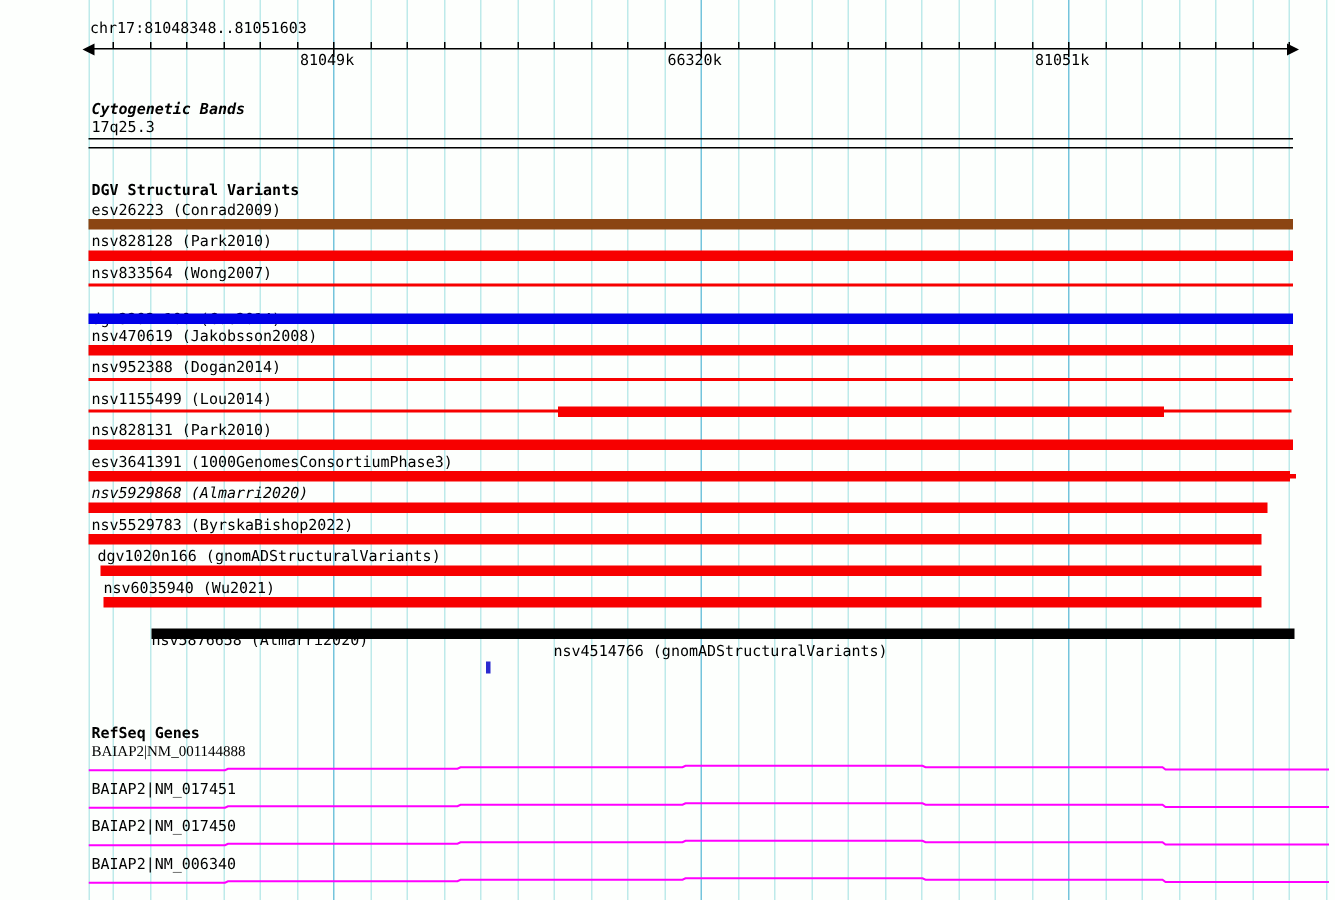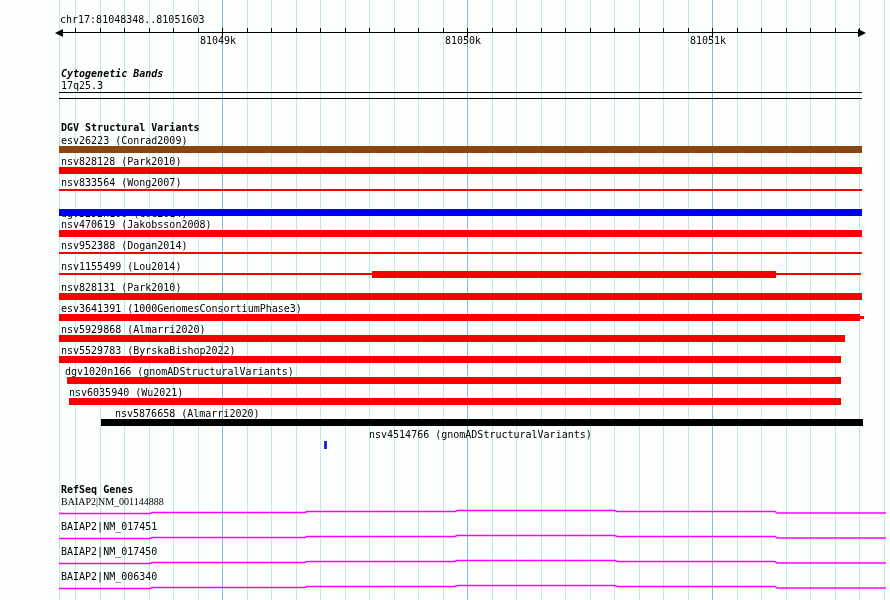--- a/index.html
+++ b/index.html
@@ -94,21 +94,21 @@
         <div style="position: absolute; left: 663px; top: 28px; width: 1px; height: 4px; background: rgb(0, 0, 0);"></div>
         <div style="position: absolute; left: 687.5px; top: 28px; width: 1px; height: 4px; background: rgb(0, 0, 0);"></div>
         <div style="position: absolute; left: 712px; top: 28px; width: 1px; height: 10px; background: rgb(0, 0, 0);"></div>
         <div style="position: absolute; left: 736.5px; top: 28px; width: 1px; height: 4px; background: rgb(0, 0, 0);"></div>
         <div style="position: absolute; left: 761px; top: 28px; width: 1px; height: 4px; background: rgb(0, 0, 0);"></div>
         <div style="position: absolute; left: 785.5px; top: 28px; width: 1px; height: 4px; background: rgb(0, 0, 0);"></div>
         <div style="position: absolute; left: 810px; top: 28px; width: 1px; height: 4px; background: rgb(0, 0, 0);"></div>
         <div style="position: absolute; left: 834.5px; top: 28px; width: 1px; height: 4px; background: rgb(0, 0, 0);"></div>
         <div style="position: absolute; left: 859px; top: 28px; width: 1px; height: 4px; background: rgb(0, 0, 0);"></div>
         <div style="position: absolute; left: 200px; top: 35px; line-height: 12px;">81049k</div>
-        <div style="position: absolute; left: 445px; top: 35px; line-height: 12px;">81050k</div>
+        <div style="position: absolute; left: 445px; top: 35px; line-height: 12px;">66320k</div>
         <div style="position: absolute; left: 690px; top: 35px; line-height: 12px;">81051k</div>
       </div>
   </div>
 
   <div class="abs hdr" style="left:61px;top:68px;font-style:italic;">Cytogenetic Bands</div>
   <div class="abs" style="left:61px;top:80px;">17q25.3</div>
   <div id="cyto-band-box" style="left: 59px; top: 92px; width: 803px; height: 7px;"></div>
 
   <div class="abs hdr" style="left:61px;top:122px;">DGV Structural Variants</div>
   <div id="variant-layer">
@@ -125,29 +125,29 @@
       <div style="position: absolute; left: 61px; top: 240px; white-space: nowrap; line-height: 12px; cursor: pointer;">nsv952388 (Dogan2014)</div>
       <div style="position: absolute; left: 59px; top: 252px; width: 803px; height: 2px; background: rgb(247, 0, 0); cursor: pointer;"></div>
       <div style="position: absolute; left: 61px; top: 261px; white-space: nowrap; line-height: 12px; cursor: pointer;">nsv1155499 (Lou2014)</div>
       <div style="position: absolute; left: 59px; top: 273px; width: 802px; height: 2px; background: rgb(247, 0, 0); cursor: pointer;"></div>
       <div style="position: absolute; left: 372px; top: 271px; width: 404px; height: 7px; background: rgb(247, 0, 0); cursor: pointer;"></div>
       <div style="position: absolute; left: 61px; top: 282px; white-space: nowrap; line-height: 12px; cursor: pointer;">nsv828131 (Park2010)</div>
       <div style="position: absolute; left: 59px; top: 293px; width: 803px; height: 7px; background: rgb(247, 0, 0); cursor: pointer;"></div>
       <div style="position: absolute; left: 61px; top: 303px; white-space: nowrap; line-height: 12px; cursor: pointer;">esv3641391 (1000GenomesConsortiumPhase3)</div>
       <div style="position: absolute; left: 59px; top: 314px; width: 801px; height: 7px; background: rgb(247, 0, 0); cursor: pointer;"></div>
       <div style="position: absolute; left: 860px; top: 316px; width: 4px; height: 3px; background: rgb(247, 0, 0); cursor: pointer;"></div>
-      <div style="position: absolute; left: 61px; top: 324px; white-space: nowrap; line-height: 12px; cursor: pointer;">nsv5929868 (Almarri2020)</div>
+      <div style="position: absolute; left: 61px; top: 324px; white-space: nowrap; line-height: 12px; cursor: pointer; font-style: italic;">nsv5929868 (Almarri2020)</div>
       <div style="position: absolute; left: 59px; top: 335px; width: 786px; height: 7px; background: rgb(247, 0, 0); cursor: pointer;"></div>
       <div style="position: absolute; left: 61px; top: 345px; white-space: nowrap; line-height: 12px; cursor: pointer;">nsv5529783 (ByrskaBishop2022)</div>
       <div style="position: absolute; left: 59px; top: 356px; width: 782px; height: 7px; background: rgb(247, 0, 0); cursor: pointer;"></div>
       <div style="position: absolute; left: 65px; top: 366px; white-space: nowrap; line-height: 12px; cursor: pointer;">dgv1020n166 (gnomADStructuralVariants)</div>
       <div style="position: absolute; left: 67px; top: 377px; width: 774px; height: 7px; background: rgb(247, 0, 0); cursor: pointer;"></div>
       <div style="position: absolute; left: 69px; top: 387px; white-space: nowrap; line-height: 12px; cursor: pointer;">nsv6035940 (Wu2021)</div>
       <div style="position: absolute; left: 69px; top: 398px; width: 772px; height: 7px; background: rgb(247, 0, 0); cursor: pointer;"></div>
-      <div style="position: absolute; left: 101px; top: 408px; white-space: nowrap; line-height: 12px; cursor: pointer; margin-left: 14px;">nsv5876658 (Almarri2020)</div>
+      <div style="position: absolute; left: 101px; top: 422px; white-space: nowrap; line-height: 12px; cursor: pointer;">nsv5876658 (Almarri2020)</div>
       <div style="position: absolute; left: 101px; top: 419px; width: 762px; height: 7px; background: rgb(0, 0, 0); cursor: pointer;"></div>
       <div style="position: absolute; left: 325px; top: 429px; white-space: nowrap; line-height: 12px; cursor: pointer; margin-left: 44px;">nsv4514766 (gnomADStructuralVariants)</div>
       <div style="position: absolute; left: 324px; top: 441px; width: 3px; height: 8px; background: rgb(42, 42, 208); cursor: pointer;"></div>
     </div>
 
   <div class="abs hdr" style="left:61px;top:484px;">RefSeq Genes</div>
   <div id="gene-layer">
       <div style="position: absolute; left: 61px; top: 496px; white-space: nowrap; line-height: 12px; cursor: pointer; font-family: Liberation Serif, serif;">BAIAP2|NM_001144888</div>
       <svg width="828" height="8" class="gene-line-svg" style="left: 59px; top: 508px;">
         <path d="M0,5.5 H91 L93,4.5 H246 L248,3.5 H396 L398,2.5 H556 L558,3.5 H716 L718,5 H827" fill="none" stroke="#ff00ff" stroke-width="1.4"></path>

